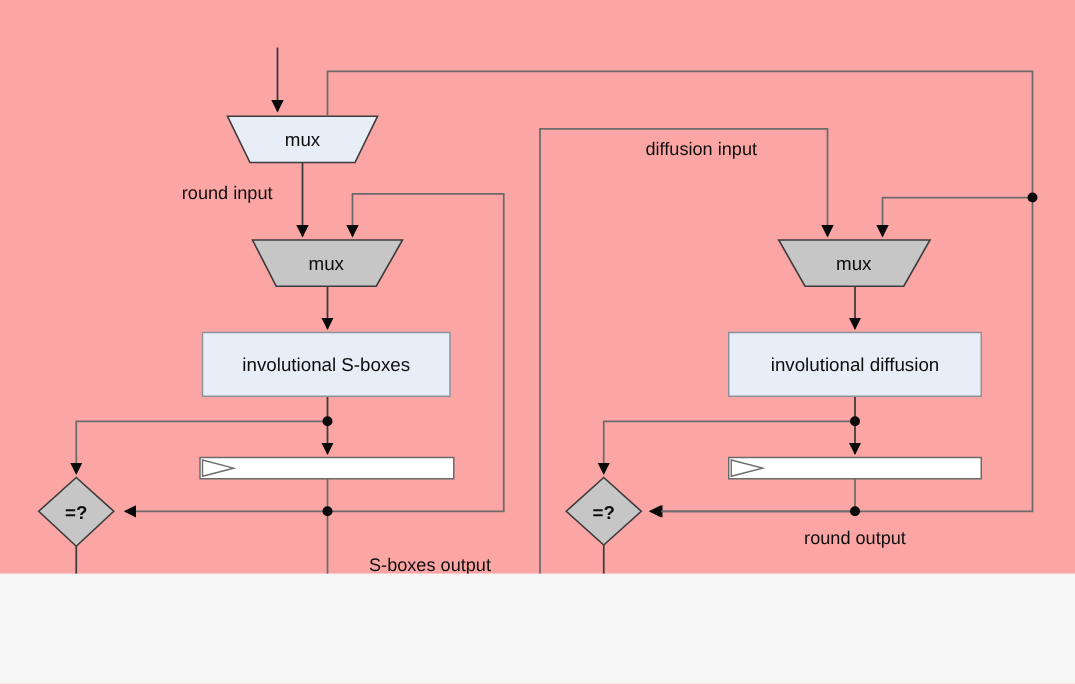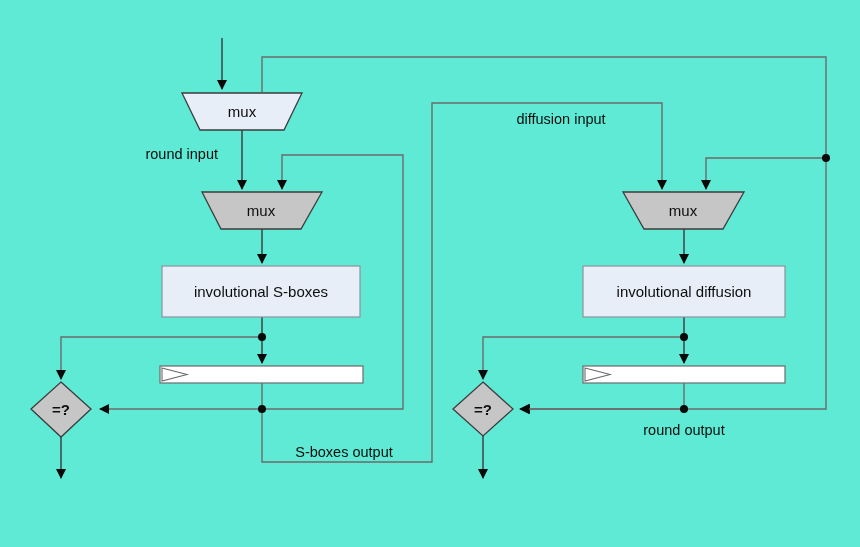--- a/index.html
+++ b/index.html
@@ -3,22 +3,22 @@
 <meta charset="utf-8">
 <style>
   html, body {
     margin: 0;
     padding: 0;
     background: #f6f6f6;
   }
   .canvas {
     position: relative;
     width: 860px;
-    height: 547px;
-    background: #5eead4;
+    height: 459px;
+    background: #fca5a5;
     overflow: hidden;
   }
   svg {
     display: block;
   }
   svg text {
     font-family: "Liberation Sans", sans-serif;
     fill: #0d0d0d;
   }
   .wire {

